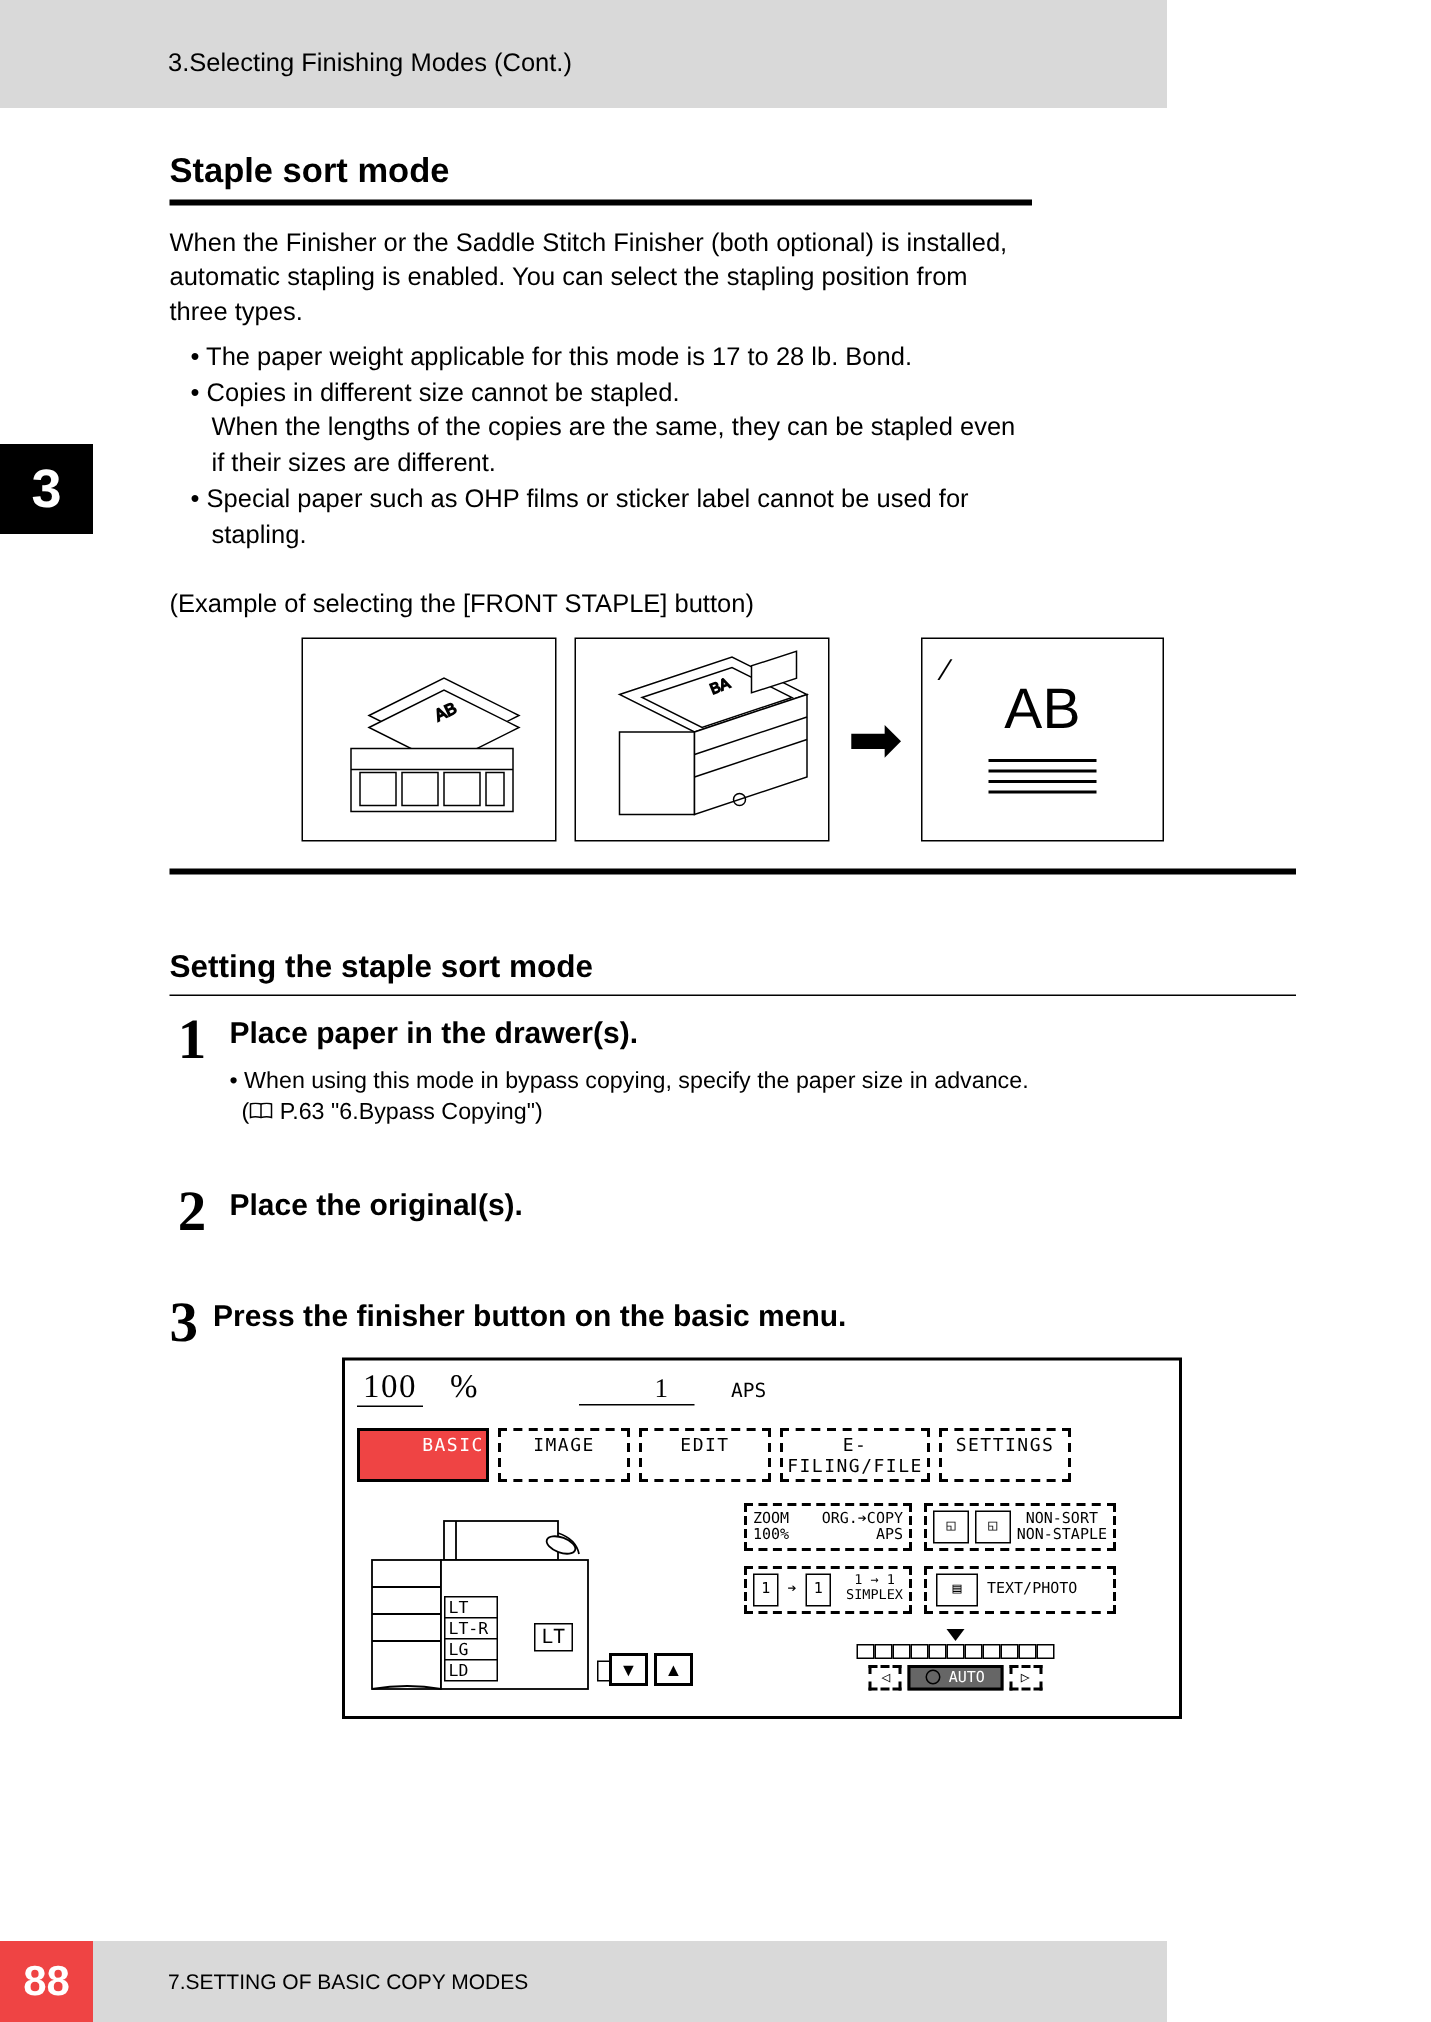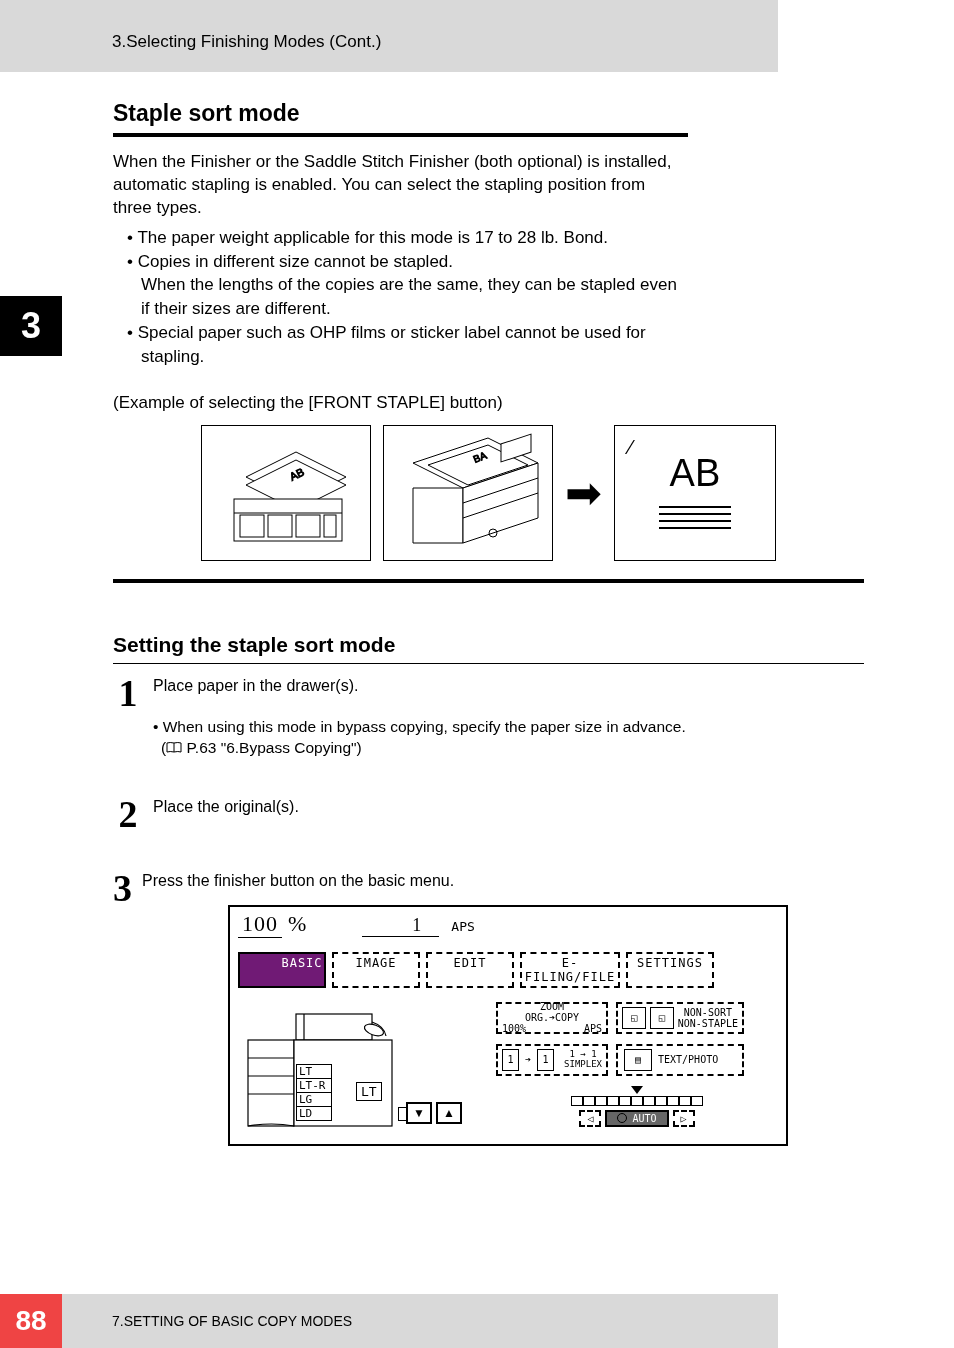--- a/index.html
+++ b/index.html
@@ -25,36 +25,36 @@
   .diag-c { width: 162px; display: flex; flex-direction: column; align-items: center; justify-content: center; gap: 6px; }
   .arrow { font-size: 44px; color: #000; }
   .ab-staple { font-size: 38px; font-family: Arial, sans-serif; }
   .ab-lines { width: 72px; }
   .ab-lines div { border-top: 2px solid #000; margin: 5px 0; }
   .staple-mark { position: absolute; top: 10px; left: 14px; font-size: 20px; transform: rotate(0deg); }
   .h3 { font-size: 21px; font-weight: bold; margin-top: 50px; }
   .step { display: flex; align-items: flex-start; gap: 10px; margin-top: 8px; }
   .step-num { font-size: 38px; font-weight: bold; line-height: 1; font-family: "Times New Roman", serif; width: 30px; text-align: center; }
   .step-body { flex: 1; }
-  .step-title { font-size: 16px; font-weight: normal; line-height: 1.5; }
-  .step-bullet { font-size: 15.5px; line-height: 1.4; padding-left: 8px; text-indent: -8px; margin-top: 18px; }
+  .step-title { font-size: 20px; font-weight: bold; line-height: 1.5; }
+  .step-bullet { font-size: 15.5px; line-height: 1.4; padding-left: 8px; text-indent: -8px; margin-top: 6px; }
   .step-bullet::before { content: "• "; }
   .book-icon { display: inline-block; vertical-align: -1px; }
   .step-gap { height: 28px; }
   .screenshot { width: 560px; margin: 12px 0 0 86px; border: 2px solid #000; background: #fff; }
   .scr-top { padding: 4px 8px 2px 8px; display: flex; flex-direction: column; }
-  .scr-row1 { display: flex; align-items: baseline; gap: 6px; font-family: "Times New Roman", serif; text-align: center; }
+  .scr-row1 { display: flex; align-items: baseline; gap: 18px; font-family: "Times New Roman", serif; text-align: center; }
   .scr-100 { font-size: 22px; letter-spacing: 1px; border-bottom: 1px solid #000; padding: 0 4px; }
   .scr-pct { font-size: 22px; }
   .scr-qty { font-size: 18px; border-bottom: 1px solid #000; padding: 0 18px 0 50px; margin-left: 50px; }
   .scr-aps { font-size: 13px; margin-left: 6px; font-family: monospace; }
   .scr-ready { font-size: 20px; font-family: "Times New Roman", serif; letter-spacing: 3px; }
   .tab-row { display: flex; gap: 6px; padding: 12px 8px 6px 8px; }
   .tab { flex: 0 0 auto; font-size: 12px; text-align: center; padding: 2px 0; border: 2px dashed #000; font-family: monospace; letter-spacing: 1px; }
-  .tab.active { background: #701a75; color: #fff; border: 2px solid #000; padding-left: 40px; }
+  .tab.active { background: #ef4444; color: #fff; border: 2px solid #000; padding-left: 40px; }
   .tab.w1 { width: 88px; }
   .tab.w2 { width: 88px; }
   .tab.w3 { width: 88px; }
   .tab.w4 { width: 100px; }
   .tab.w5 { width: 88px; }
   .scr-body { display: flex; padding: 8px; gap: 8px; }
   .scr-left { width: 250px; position: relative; height: 134px; }
   .copier-shape { position: absolute; left: 6px; top: 6px; width: 150px; height: 120px; }
   .tray-list { position: absolute; left: 58px; top: 62px; font-size: 11px; font-family: monospace; }
   .tray-list div { border: 1px solid #000; width: 36px; padding: 0 2px; margin-bottom: -1px; background: #fff; }
@@ -229,21 +229,21 @@
               <div class="lt-label">LT</div>
               <div class="tiny-btn"></div>
               <div class="arrows-ud">
                 <div>▼</div>
                 <div>▲</div>
               </div>
             </div>
             <div class="scr-right">
               <div class="opt-row">
                 <div class="opt-box zoom dashed">
-                  <div style="display:flex;justify-content:space-between;flex-direction:column;">
+                  <div style="display:flex;justify-content:space-between;">
                       <span>ZOOM</span>
                       <span>ORG.➔COPY</span>
                     </div>
                   <div style="display:flex;justify-content:space-between;">
                       <span>100%</span>
                       <span>APS</span>
                     </div>
                 </div>
                 <div class="opt-box nonsort dashed">
                   <span class="mini-icon">◱</span>

